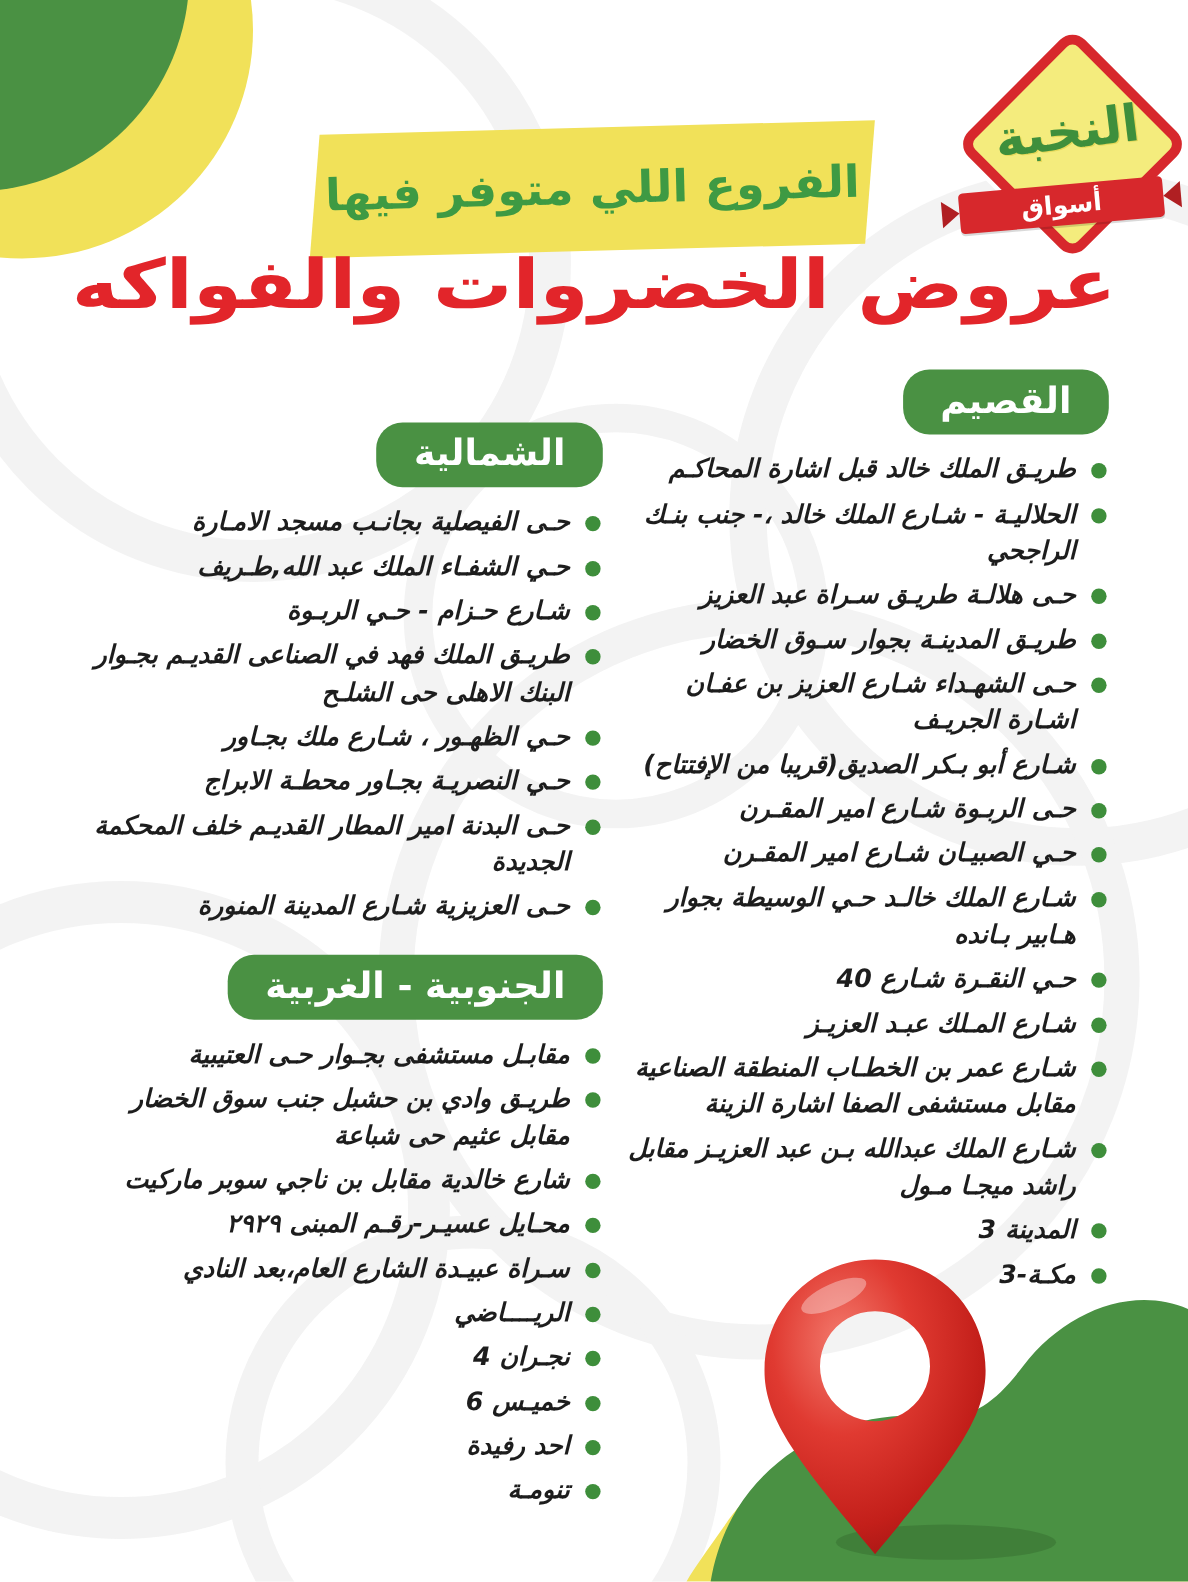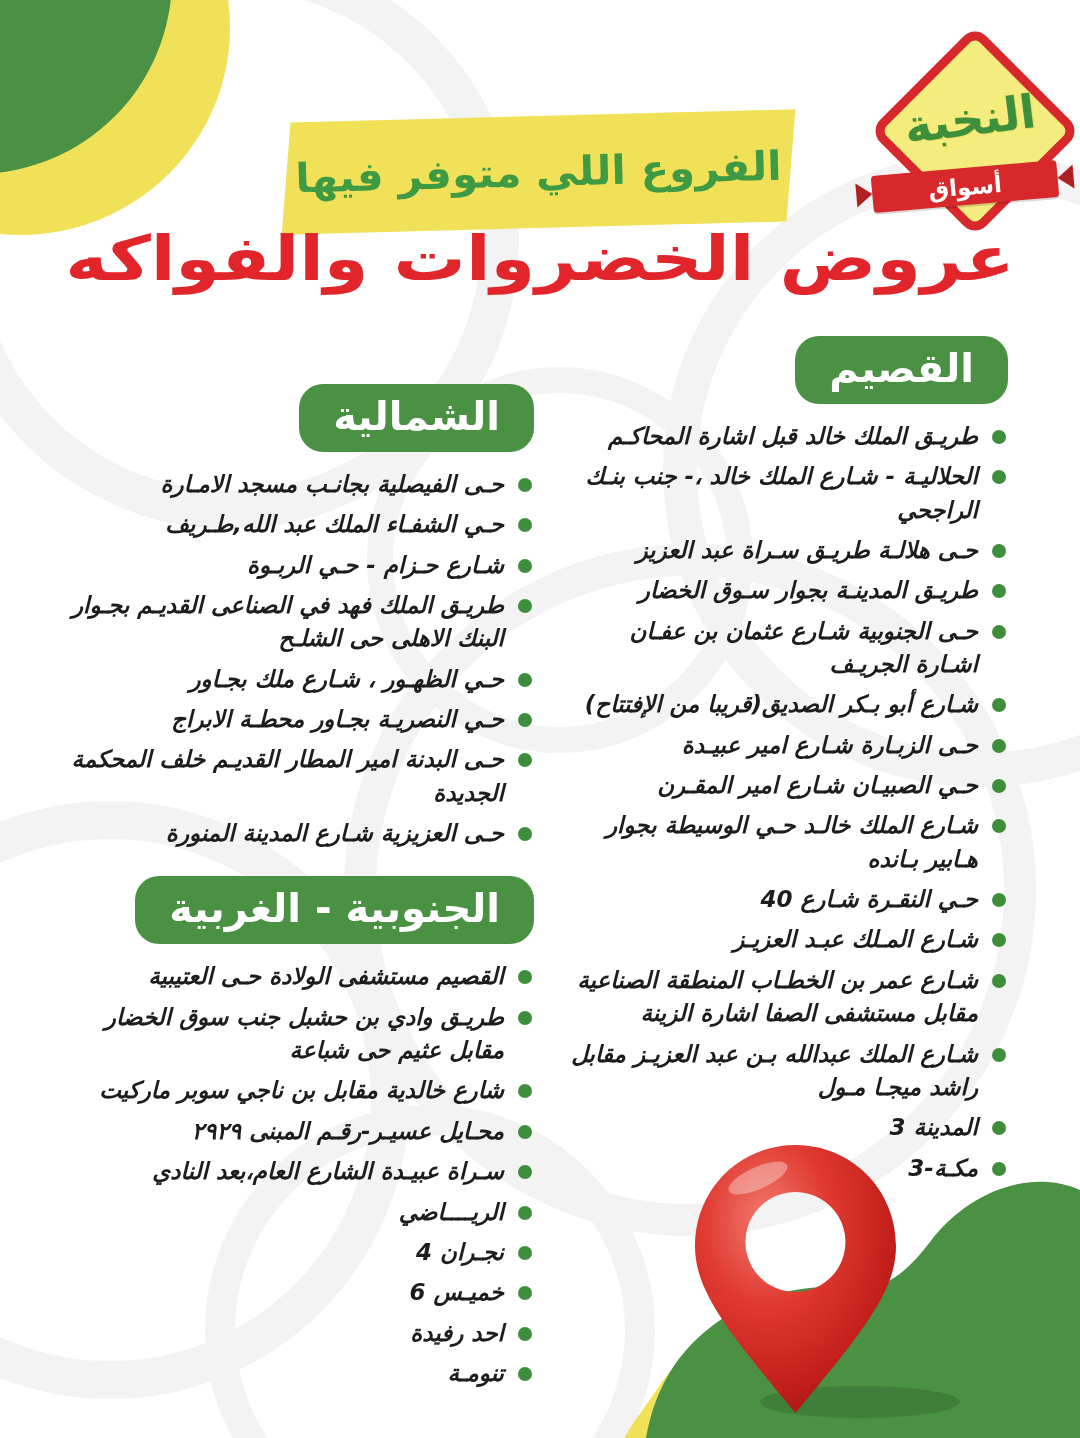--- a/index.html
+++ b/index.html
@@ -42,23 +42,23 @@
   .logo-ribbon::before,.logo-ribbon::after{content:"";position:absolute;top:6px;
     border-style:solid;}
   .logo-ribbon::before{right:-16px;border-width:12px 16px 12px 0;
     border-color:transparent #b01f22 transparent transparent;}
   .logo-ribbon::after{left:-16px;border-width:12px 0 12px 16px;
     border-color:transparent transparent transparent #b01f22;}
   .logo-ribbon .tagline{font-size:23px;font-weight:bold;color:#ffffff;}
   
   .col{position:absolute;text-align:right;z-index:2;}
   .col-qassim{top:336px;right:72px;width:444px;}
-  .col-left{top:384px;left:48px;width:486px;}
+  .col-left{top:384px;left:62px;width:486px;}
   .section-badge{display:inline-block;background:#4a9143;color:#ffffff;
-    font-weight:bold;font-size:40px;line-height:1.25;
+    font-weight:bold;font-size:33px;line-height:1.25;
     padding:7px 34px 11px;border-radius:24px;}
   .badge-row{text-align:right;}
   .branch-list{list-style:none;margin:16px 0 0;padding:0;}
   .branch-list li{position:relative;padding-right:30px;
     font-size:23px;font-weight:bold;color:#1d1d1d;line-height:1.45;
     margin-bottom:7px;font-style:italic;}
   .branch-list .bullet{position:absolute;right:2px;top:10px;width:14px;height:14px;
     border-radius:50%;background:#3e8e3b;}
   .section-gap{margin-top:26px;}
   
@@ -98,23 +98,23 @@
 
 <div class="col col-qassim">
   <div class="badge-row">
     <span class="section-badge">القصيم</span>
   </div>
   <ul class="branch-list">
       <li><span class="bullet"></span><span>طريـق الملك خالد قبل اشارة المحاكـم</span></li>
       <li><span class="bullet"></span><span>الحلاليـة - شـارع الملك خالد ،- جنب بنـك الراجحي</span></li>
       <li><span class="bullet"></span><span>حـى هلالـة طريـق سـراة عبد العزيز</span></li>
       <li><span class="bullet"></span><span>طريـق المدينـة بجوار سـوق الخضار</span></li>
-      <li><span class="bullet"></span><span>حـى الجنوبية شـارع عثمان بن عفـان اشـارة الجريـف</span></li>
+      <li><span class="bullet"></span><span>حـى الشهـداء شـارع العزيز بن عفـان اشـارة الجريـف</span></li>
       <li><span class="bullet"></span><span>شـارع أبو بـكر الصديق(قريبا من الإفتتاح)</span></li>
-      <li><span class="bullet"></span><span>حـى الزبـارة شـارع امير عبيـدة</span></li>
+      <li><span class="bullet"></span><span>حـى الربـوة شـارع امير المقـرن</span></li>
       <li><span class="bullet"></span><span>حـي الصبيـان شـارع امير المقـرن</span></li>
       <li><span class="bullet"></span><span>شـارع الملك خالـد حـي الوسيطة بجوار هـابير بـانده</span></li>
       <li><span class="bullet"></span><span>حـي النقـرة شـارع 40</span></li>
       <li><span class="bullet"></span><span>شـارع المـلك عبـد العزيـز</span></li>
       <li><span class="bullet"></span><span>شـارع عمر بن الخطـاب المنطقة الصناعية مقابل مستشفى الصفا اشارة الزينة</span></li>
       <li><span class="bullet"></span><span>شـارع الملك عبدالله بـن عبد العزيـز مقابل راشد ميجـا مـول</span></li>
       <li><span class="bullet"></span><span>المدينة 3</span></li>
       <li><span class="bullet"></span><span>مكـة-3</span></li>
     </ul>
 </div>
@@ -131,21 +131,21 @@
       <li><span class="bullet"></span><span>حـي الظهـور ، شـارع ملك بجـاور</span></li>
       <li><span class="bullet"></span><span>حـي النصريـة بجـاور محطـة الابراج</span></li>
       <li><span class="bullet"></span><span>حـى البدنة امير المطار القديـم خلف المحكمة الجديدة</span></li>
       <li><span class="bullet"></span><span>حـى العزيزية شـارع المدينة المنورة</span></li>
     </ul>
 
   <div class="badge-row section-gap">
     <span class="section-badge">الجنوبية - الغربية</span>
   </div>
   <ul class="branch-list">
-      <li><span class="bullet"></span><span>القصيم مستشفى الولادة حـى العتيبية</span></li>
+      <li><span class="bullet"></span><span>مقابـل مستشفى بجـوار حـى العتيبية</span></li>
       <li><span class="bullet"></span><span>طريـق وادي بن حشبل جنب سوق الخضار مقابل عثيم حى شباعة</span></li>
       <li><span class="bullet"></span><span>شارع خالدية مقابل بن ناجي سوبر ماركيت</span></li>
       <li><span class="bullet"></span><span>محـايل عسيـر-رقـم المبنى ٢٩٢٩</span></li>
       <li><span class="bullet"></span><span>سـراة عبيـدة الشارع العام،بعد النادي</span></li>
       <li><span class="bullet"></span><span>الريــــاضي</span></li>
       <li><span class="bullet"></span><span>نجـران 4</span></li>
       <li><span class="bullet"></span><span>خميـس 6</span></li>
       <li><span class="bullet"></span><span>احد رفيدة</span></li>
       <li><span class="bullet"></span><span>تنومـة</span></li>
     </ul>

